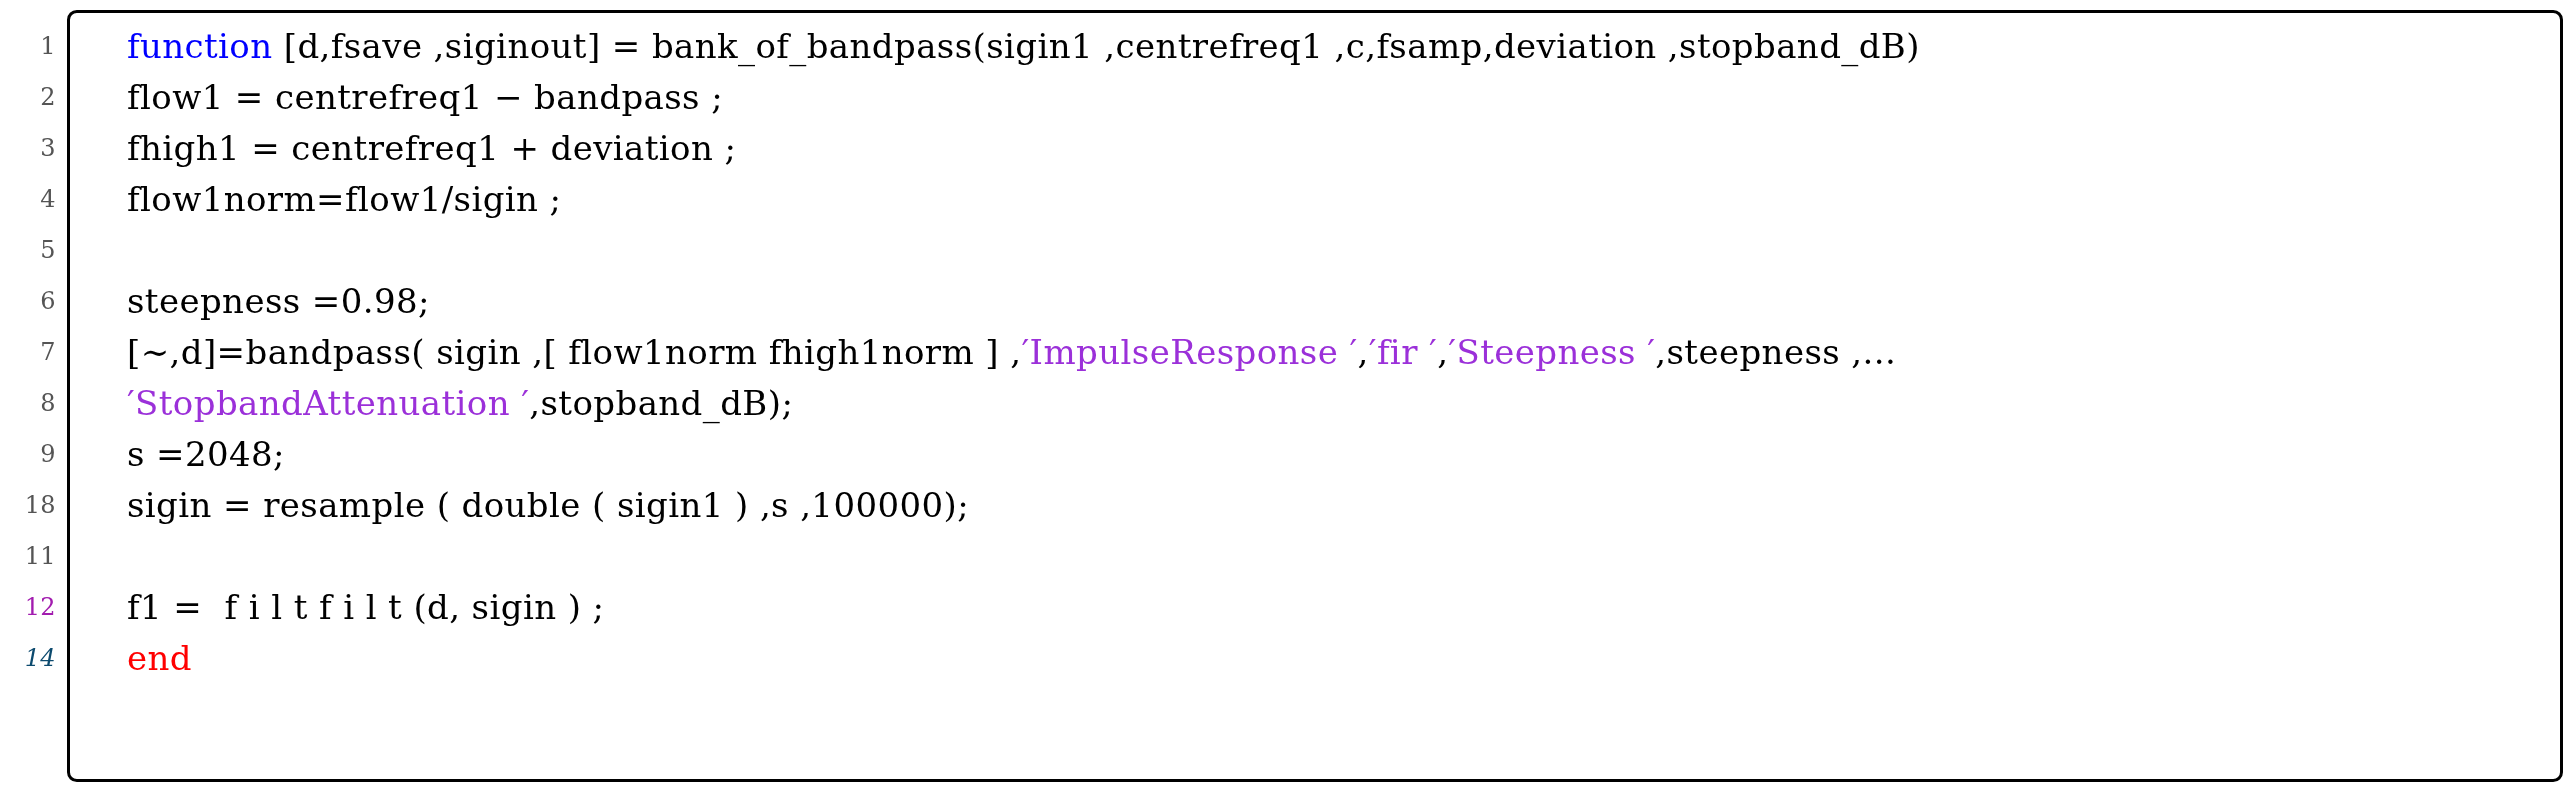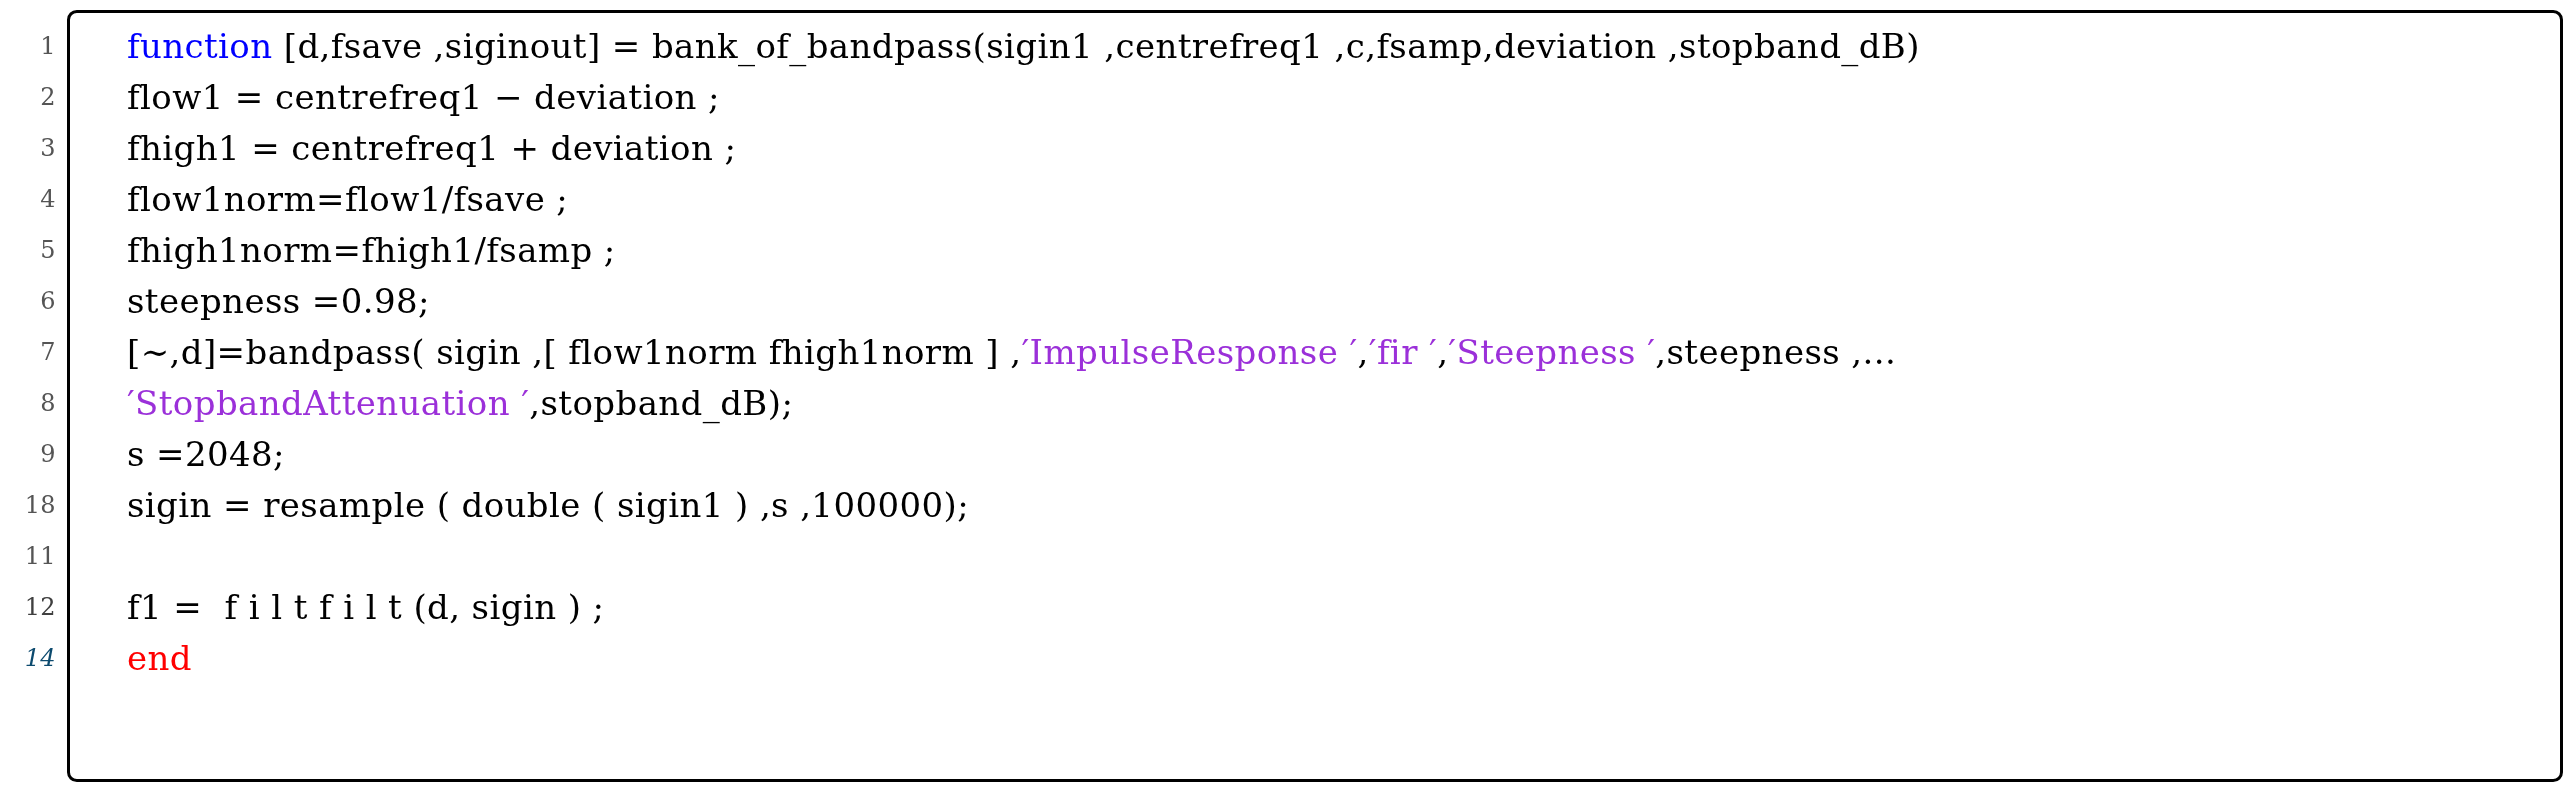--- a/index.html
+++ b/index.html
@@ -83,28 +83,28 @@
 </head>
 <body>
 
 <div id="listing">
 
   <div class="frame" style="border-color: rgb(0, 0, 0); background: rgb(255, 255, 255);"></div>
 
   <div class="code-area">
 
   <div class="line"><span class="lineno" style="color: rgb(85, 85, 85);">1</span><span class="codetext"><span style="color: rgb(0, 0, 255);">function</span><span> [d,fsave ,siginout] = bank_of_bandpass(sigin1 ,centrefreq1 ,c,fsamp,deviation ,stopband_dB)</span></span></div>
-      <div class="line"><span class="lineno" style="color: rgb(85, 85, 85);">2</span><span class="codetext"><span>flow1 = centrefreq1 − deviation ;</span></span></div>
+      <div class="line"><span class="lineno" style="color: rgb(85, 85, 85);">2</span><span class="codetext"><span>flow1 = centrefreq1 − bandpass ;</span></span></div>
       <div class="line"><span class="lineno" style="color: rgb(85, 85, 85);">3</span><span class="codetext"><span>fhigh1 = centrefreq1 + deviation ;</span></span></div>
-      <div class="line"><span class="lineno" style="color: rgb(85, 85, 85);">4</span><span class="codetext"><span>flow1norm=flow1/fsave ;</span></span></div>
-      <div class="line"><span class="lineno" style="color: rgb(85, 85, 85);">5</span><span class="codetext"><span>fhigh1norm=fhigh1/fsamp ;</span></span></div>
+      <div class="line"><span class="lineno" style="color: rgb(85, 85, 85);">4</span><span class="codetext"><span>flow1norm=flow1/sigin ;</span></span></div>
+      <div class="line"><span class="lineno" style="color: rgb(85, 85, 85);">5</span></div>
       <div class="line"><span class="lineno" style="color: rgb(85, 85, 85);">6</span><span class="codetext"><span>steepness =0.98;</span></span></div>
       <div class="line"><span class="lineno" style="color: rgb(85, 85, 85);">7</span><span class="codetext"><span>[∼,d]=bandpass( sigin ,[ flow1norm fhigh1norm ] ,</span><span style="color: rgb(155, 48, 217);">′ImpulseResponse ′</span><span>,</span><span style="color: rgb(155, 48, 217);">′fir ′</span><span>,</span><span style="color: rgb(155, 48, 217);">′Steepness ′</span><span>,steepness ,...</span></span></div>
       <div class="line"><span class="lineno" style="color: rgb(85, 85, 85);">8</span><span class="codetext"><span style="color: rgb(155, 48, 217);">′StopbandAttenuation ′</span><span>,stopband_dB);</span></span></div>
       <div class="line"><span class="lineno" style="color: rgb(85, 85, 85);">9</span><span class="codetext"><span>s =2048;</span></span></div>
       <div class="line"><span class="lineno" style="color: rgb(85, 85, 85);">18</span><span class="codetext"><span>sigin = resample ( double ( sigin1 ) ,s ,100000);</span></span></div>
       <div class="line"><span class="lineno" style="color: rgb(85, 85, 85);">11</span><span class="codetext"><span></span></span></div>
-      <div class="line"><span class="lineno" style="color: #404040;">12</span><span class="codetext"><span>f1 =  f i l t f i l t (d, sigin ) ;</span></span></div>
+      <div class="line"><span class="lineno" style="color: #a21caf;">12</span><span class="codetext"><span>f1 =  f i l t f i l t (d, sigin ) ;</span></span></div>
       <div class="line"><span class="lineno" style="color: #0c4a6e; font-style: italic;">14</span><span class="codetext"><span style="color: rgb(255, 0, 0);">end</span></span></div>
     </div>
 
 </div>
 
 
 </body></html>

